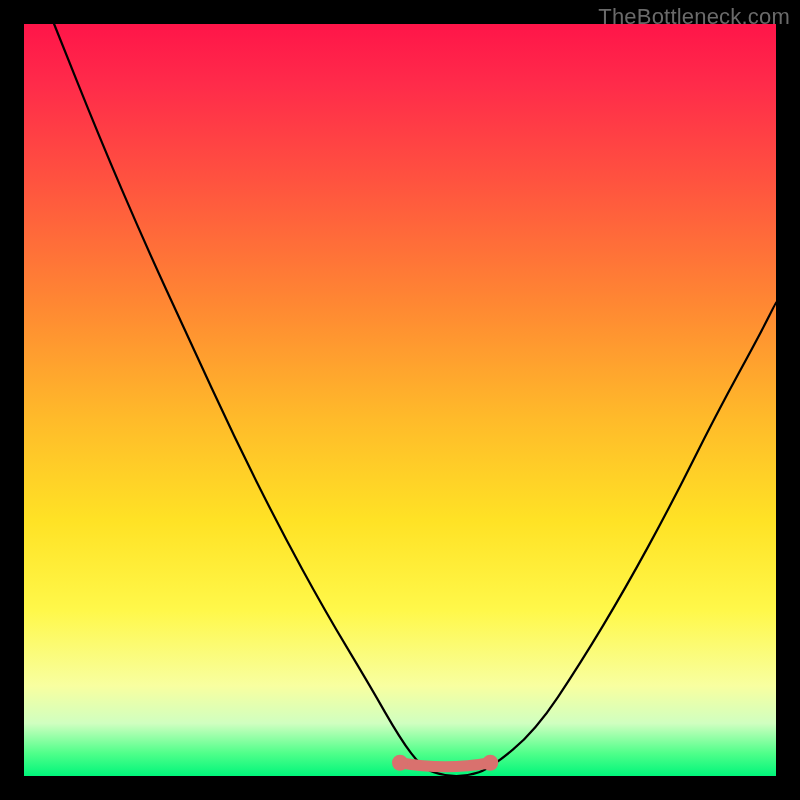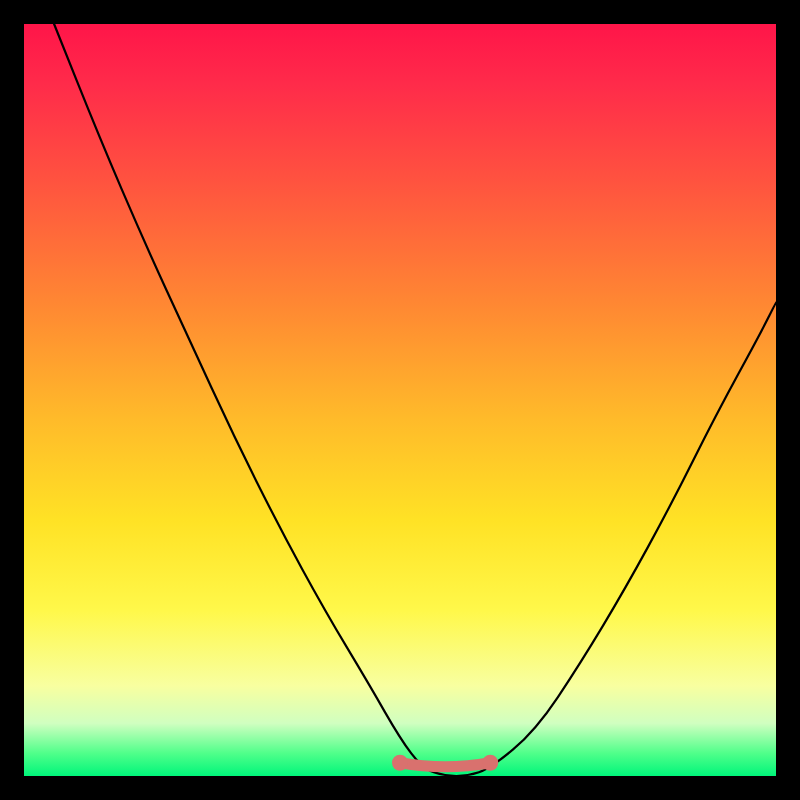--- a/index.html
+++ b/index.html
@@ -69,14 +69,15 @@
 
       <path id="curve-path" fill="none" stroke="#000" stroke-width="2.2" stroke-linecap="round" d="M 30.080000000000002,0 Q 30.080000000000002,0 52.64,56.400000000000034 Q 75.2,112.80000000000007 97.76,165.44000000000005 Q 120.32000000000001,218.08000000000004 142.88,266.96000000000004 Q 165.44,315.84000000000003 188,364.72 Q 210.56000000000003,413.59999999999997 233.12,458.71999999999997 Q 255.68,503.84 278.24,545.1999999999999 Q 300.8,586.56 323.36,624.16 Q 345.92,661.76 360.96000000000004,688.0799999999999 Q 376,714.4 387.28,729.44 Q 398.56,744.48 409.84000000000003,748.24 Q 421.12000000000006,752 432.4,752 Q 443.67999999999995,752 454.96,748.24 Q 466.24,744.48 488.8,725.6800000000001 Q 511.36,706.88 533.9200000000001,673.04 Q 556.48,639.2 579.04,601.6 Q 601.6,564 624.1600000000001,522.64 Q 646.72,481.28000000000003 669.28,436.16 Q 691.84,391.04 714.4000000000001,349.68000000000006 Q 736.96,308.32000000000005 744.48,293.28000000000003 T 752,278.24"></path>
 
       <path id="flat-path" fill="none" stroke="#d9716e" stroke-width="11" stroke-linecap="round" d="M 376,738.72 Q 421.12,746.72 466.24,738.72"></path>
       <circle id="flat-dot-l" r="8" fill="#d9716e" cx="376" cy="738.72"></circle>
       <circle id="flat-dot-r" r="8" fill="#d9716e" cx="466.24" cy="738.72"></circle>
     </svg>
 
   </div>
 
+  <div class="watermark">TheBottleneck.com</div>
 
 </div>
 
 </body></html>

